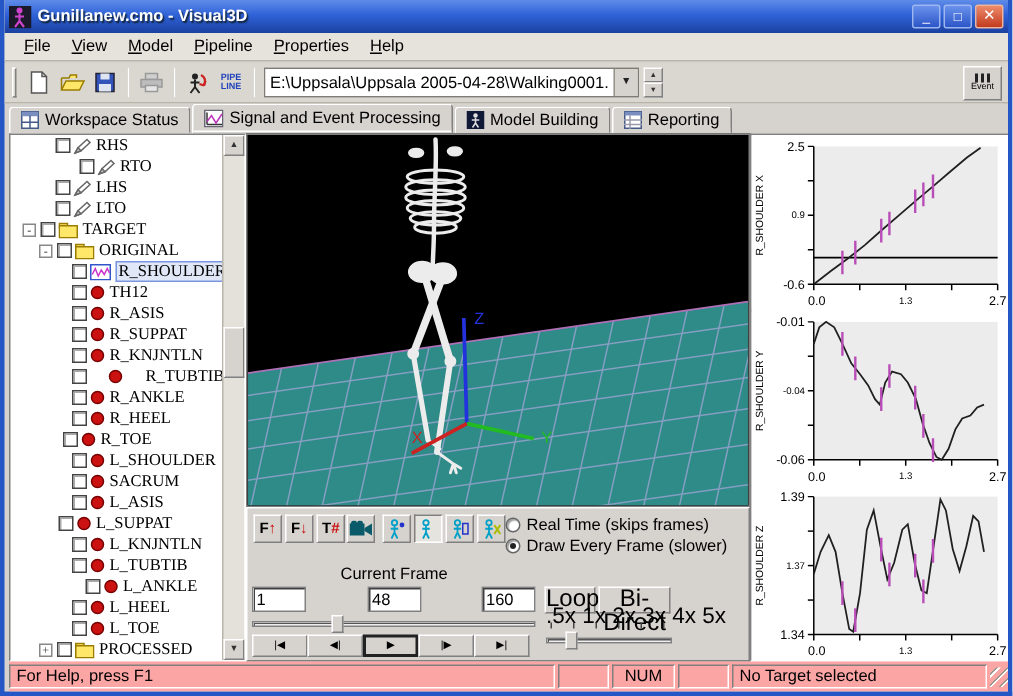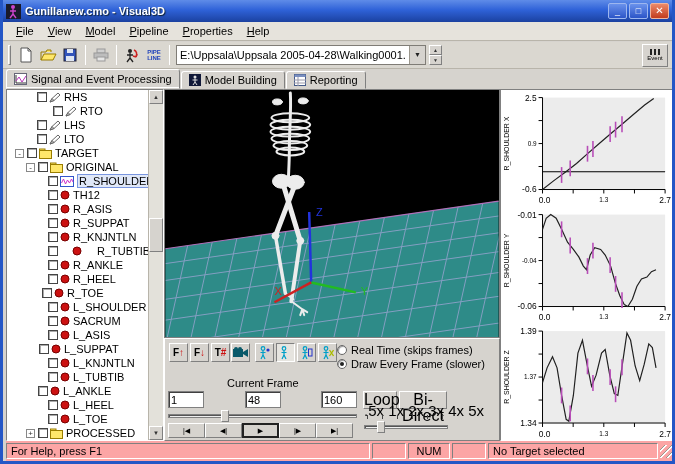--- a/index.html
+++ b/index.html
@@ -38,21 +38,21 @@
 
   
   .tabstrip { position:absolute; left:3px; top:69px; right:3px; height:20px; display:flex; align-items:flex-end; background:#d6d3ce; }
   .tab { display:flex; align-items:center; gap:4px; height:18px; padding:0 7px; background:#d6d3ce;
     border:1px solid; border-color:#fff #808080 #d6d3ce #fff; border-radius:3px 3px 0 0; margin-right:1px; white-space:nowrap; }
   .tab.active { height:20px; border-bottom-color:#d6d3ce; box-shadow:0 -1px 0 #fff inset; }
 
   
   .main { position:absolute; left:3px; top:89px; width:669px; height:352px; background:#d6d3ce; }
   .treepanel { position:absolute; left:0; top:0; width:158px; height:352px; background:#fff; border:1px solid; border-color:#808080 #fff #fff #808080; overflow:hidden; }
-  .tree { position:absolute; left:0; top:0; right:15px; bottom:0; overflow:hidden; }
+  .tree { position:absolute; left:0; top:0; right:15px; bottom:0; overflow:hidden;font-family:Liberation Serif, serif; }
   .trow { height:14px; display:flex; align-items:center; white-space:nowrap; }
   .cb { width:10px; height:10px; background:#fff; border:1px solid #444; box-shadow:inset 1px 1px 0 #aaa; margin-right:2px; flex:none; }
   .expander { width:9px; height:9px; border:1px solid #888; background:#fff; font-size:8px; line-height:7px; text-align:center; color:#333; margin-right:3px; flex:none; }
   .ticon { margin-right:3px; display:flex; align-items:center; flex:none; }
   .tlabel { font-size:11px; }
   .tlabel.selected { background:#e0e8f8; border:1px solid #7a96df; padding:0 1px; }
   .vscroll { position:absolute; right:0; top:0; width:15px; bottom:0; background:#e3e1da; border-left:1px solid #b8b4aa; }
   .sbtn { position:absolute; left:0; width:14px; height:14px; background:#d6d3ce; border:1px solid; border-color:#fff #808080 #808080 #fff; font-size:6px; text-align:center; line-height:12px; color:#333; }
   .sthumb { position:absolute; left:0; width:14px; background:#d6d3ce; border:1px solid; border-color:#fff #808080 #808080 #fff; }
 
@@ -167,20 +167,31 @@
       <span class="bars">
           <i></i>
           <i></i>
           <i></i>
         </span>
       <span class="elabel">Event</span>
     </span>
   </div>
 
   <div class="tabstrip">
+      <div class="tab">
+        <span style="display:flex">
+          <svg width="12" height="12">
+            <rect x="0.5" y="0.5" width="11" height="11" fill="#fff" stroke="#445a88"></rect>
+            <rect x="0.5" y="0.5" width="11" height="3" fill="#7a8fc0"></rect>
+            <line x1="6" y1="3" x2="6" y2="12" stroke="#445a88"></line>
+            <line x1="0" y1="7.5" x2="12" y2="7.5" stroke="#445a88"></line>
+          </svg>
+        </span>
+        <span>Workspace Status</span>
+      </div>
       <div class="tab active">
         <span style="display:flex">
           <svg width="13" height="12">
             <rect x="0.5" y="0.5" width="12" height="11" fill="#fff" stroke="#667"></rect>
             <polyline points="2,10 2,2" stroke="#333" fill="none"></polyline>
             <polyline points="2,10 12,10" stroke="#333" fill="none"></polyline>
             <polyline points="2,8 5,4 8,9 12,3" stroke="#bb33bb" fill="none"></polyline>
           </svg>
         </span>
         <span>Signal and Event Processing</span>
@@ -404,21 +415,21 @@
           </div>
           <div class="trow" style="padding-left: 41px;">
             <span class="cb"></span>
             <span class="ticon">
               <svg width="10" height="10">
                 <circle cx="5" cy="5" r="4" fill="#cc1111" stroke="#700"></circle>
               </svg>
             </span>
             <span class="tlabel">L_TUBTIB</span>
           </div>
-          <div class="trow" style="padding-left: 31px;">
+          <div class="trow" style="padding-left: 50px;">
             <span class="cb"></span>
             <span class="ticon">
               <svg width="10" height="10">
                 <circle cx="5" cy="5" r="4" fill="#cc1111" stroke="#700"></circle>
               </svg>
             </span>
             <span class="tlabel">L_ANKLE</span>
           </div>
           <div class="trow" style="padding-left: 41px;">
             <span class="cb"></span>

